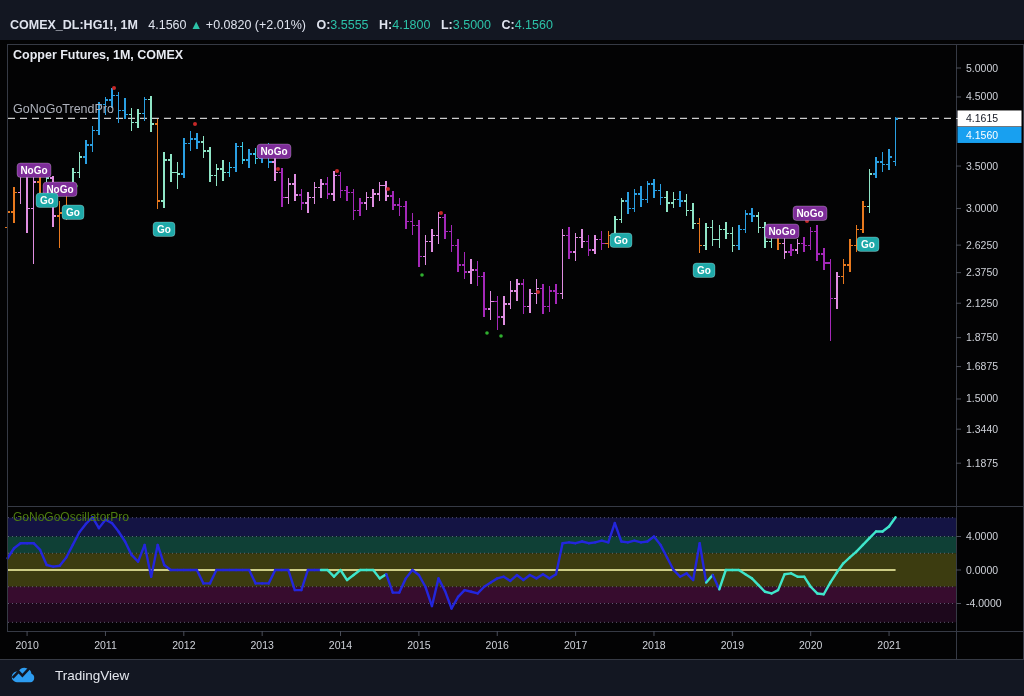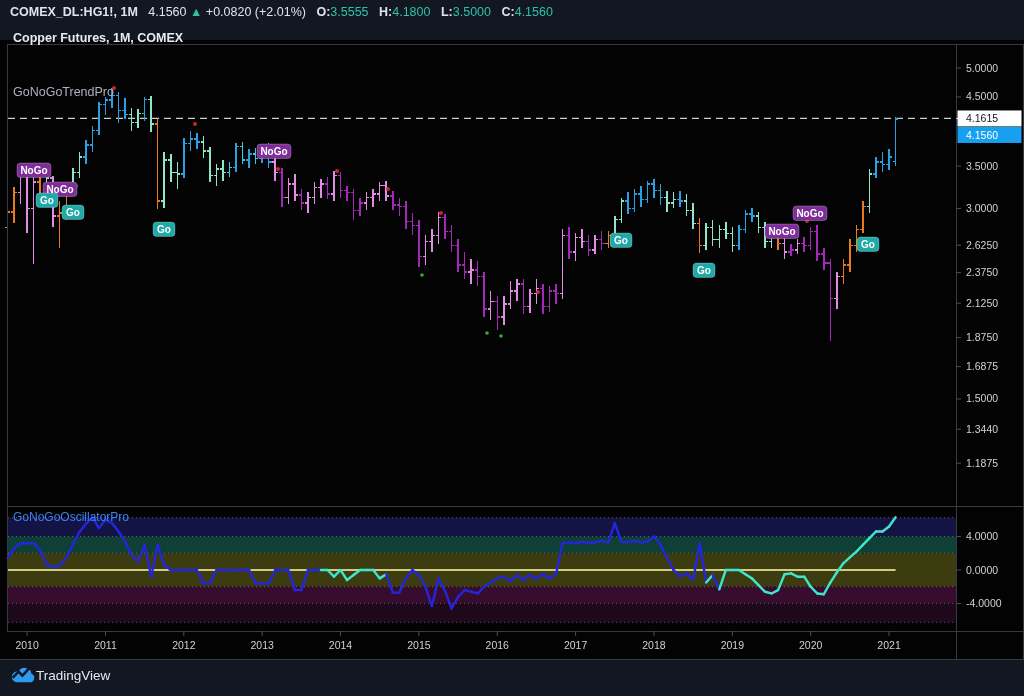--- a/index.html
+++ b/index.html
@@ -3,26 +3,26 @@
 <meta charset="utf-8">
 <style>
   html,body{margin:0;padding:0;}
   body{width:1024px;height:696px;position:relative;overflow:hidden;background:#131722;
        font-family:"Liberation Sans","DejaVu Sans",sans-serif;}
   #cv{position:absolute;left:0;top:0;z-index:1;}
   .hdr{position:absolute;left:10px;top:3px;z-index:3;color:#dfe3ee;font-size:12.5px;line-height:16px;}
   .b{font-weight:bold;}
   .teal{color:#2cc2a8;}
   .gap{margin-left:7px;}
-  .hdr-line2{margin-top:1px;}
-  .legend-main{position:absolute;left:13px;top:31px;z-index:3;}
+  .hdr-line2{margin-top:14px;}
+  .legend-main{position:absolute;left:13px;top:48px;z-index:3;}
   .legend-title{color:#e8ebf2;font-weight:bold;font-size:12.5px;line-height:15px;}
   .legend-ind{color:#aeb2bc;font-size:12.5px;line-height:16px;margin-top:38px;}
-  .legend-osc{position:absolute;left:13px;top:510px;z-index:3;color:#3b82f6;font-size:12px;}
-  .tv-brand{position:absolute;left:10px;top:665px;z-index:3;display:flex;align-items:center;gap:1px;}
+  .legend-osc{position:absolute;left:13px;top:510px;z-index:3;color:#4d7c0f;font-size:12px;}
+  .tv-brand{position:absolute;left:10px;top:665px;z-index:3;display:flex;align-items:center;gap:20px;}
   .tv-brand-label{color:#e4e7ee;font-size:13.5px;}
 </style>
 </head>
 <body>
 
 <svg id="cv" width="1024" height="696">
     <rect x="0" y="40" width="1024" height="620" fill="#030304"></rect>
     <g>
       <rect x="8" y="517.65625" width="948" height="18.84375" fill="#141444"></rect>
       <rect x="8" y="536.5" width="948" height="16.75" fill="#0f4036"></rect>

